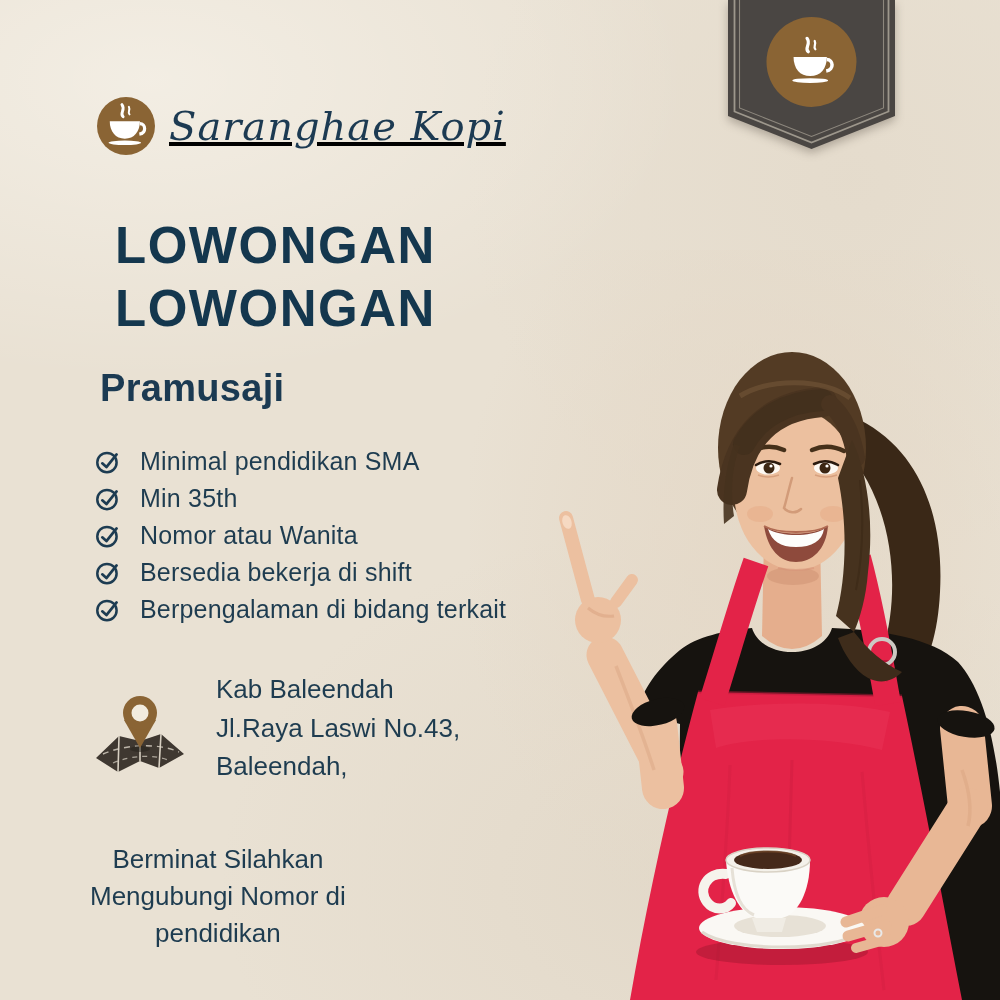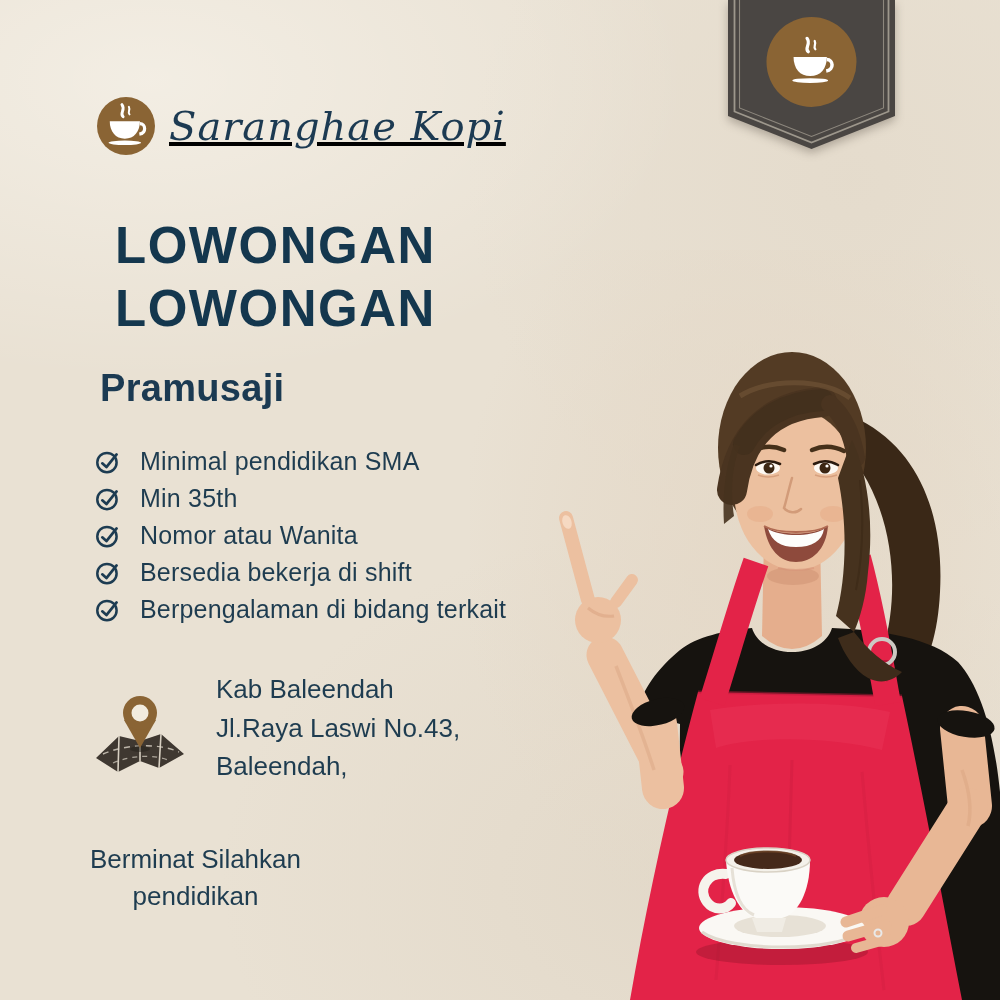--- a/index.html
+++ b/index.html
@@ -242,16 +242,17 @@
     </svg>
     <div class="loc-text">
       <div class="loc-name">Kab Baleendah</div>
       <div>Jl.Raya Laswi No.43,</div>
       <div>Baleendah,</div>
     </div>
   </div>
 
   <div class="contact-note">
     <div>Berminat Silahkan</div>
+    <div>Mengubungi Nomor di</div>
     <div>pendidikan</div>
   </div>
 
 </div>
 
 </body></html>

